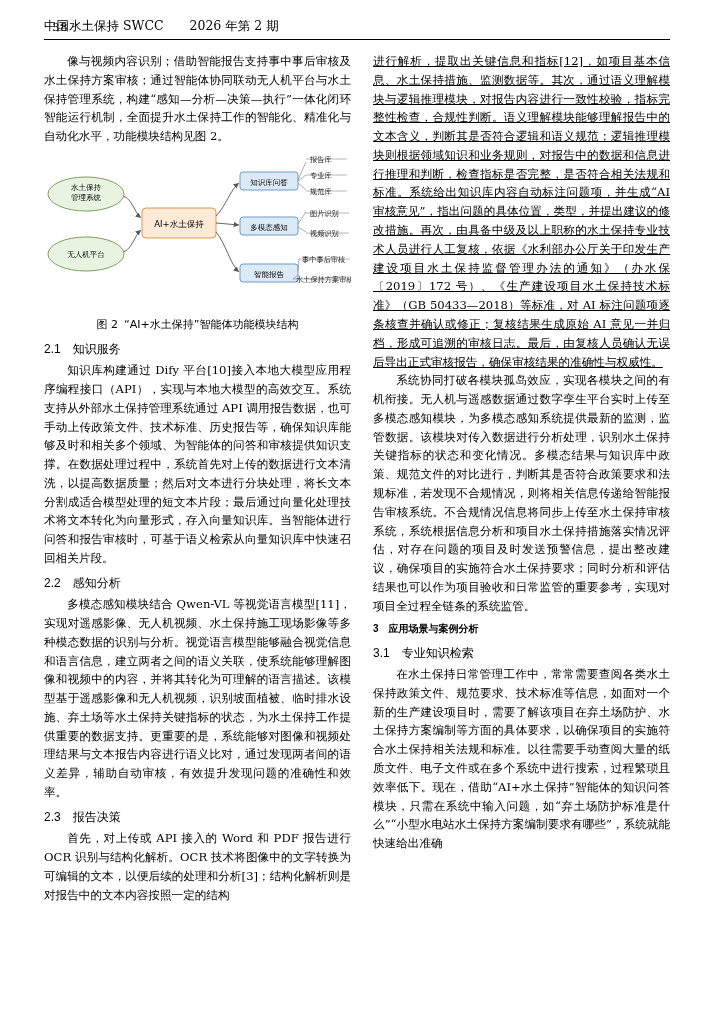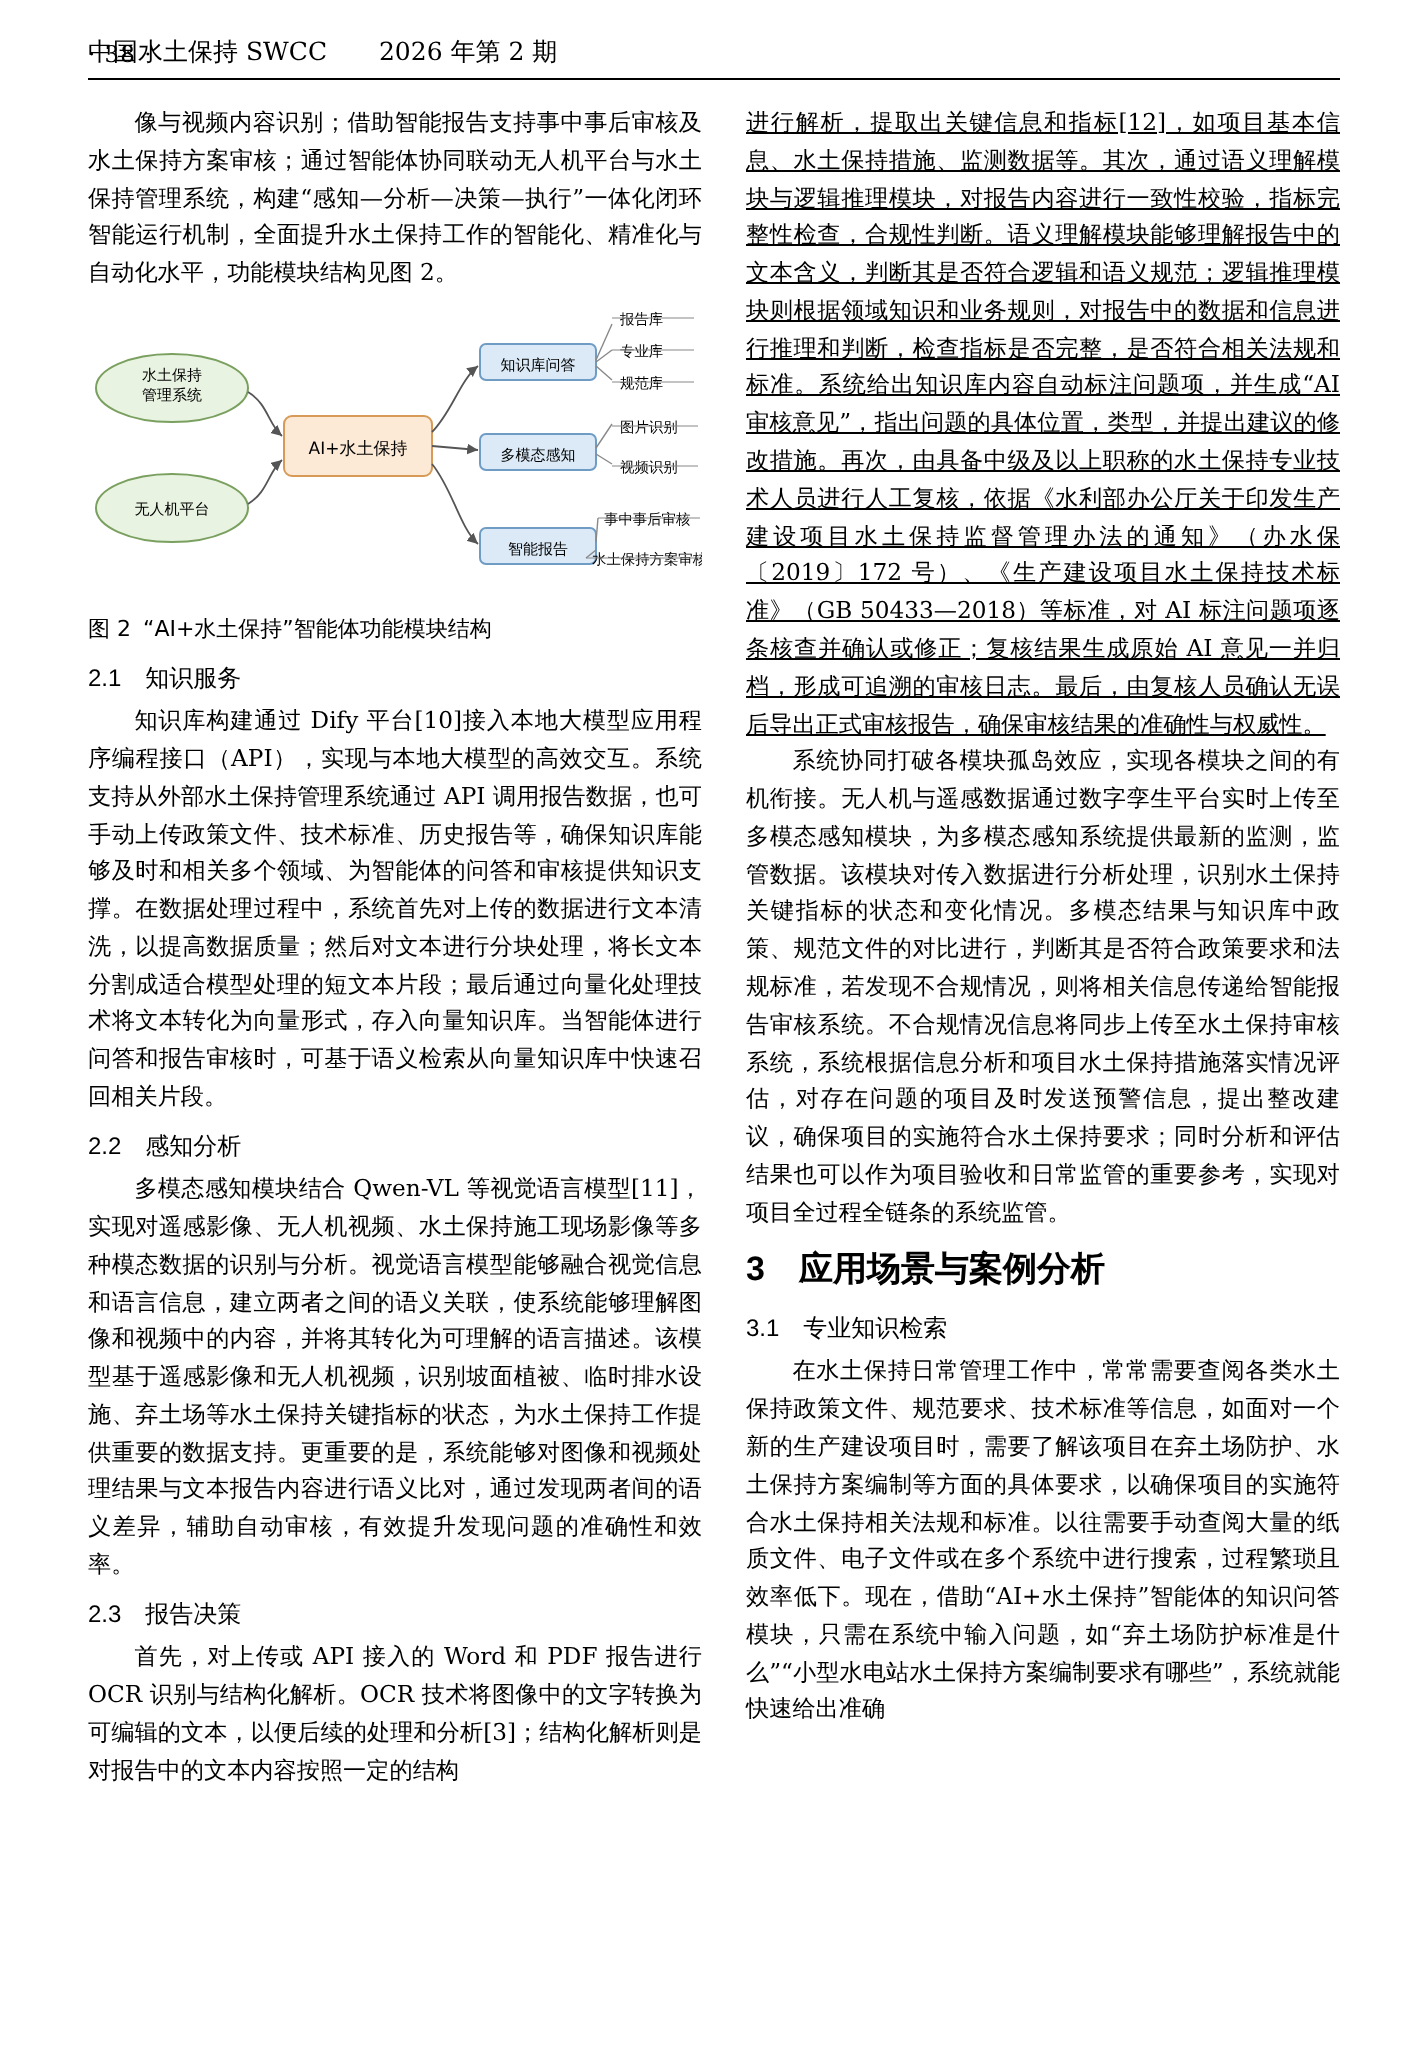--- a/index.html
+++ b/index.html
@@ -34,26 +34,26 @@
 
   p { margin:0; text-indent:2em; }
   p.noind { text-indent:0;text-decoration:underline; }
 
   h2.sec {
     margin:6px 0 2px 0;
     font-size:12px; font-weight:normal;
     text-indent:0;
     font-family:Liberation Sans, sans-serif;
   }
-  h2.sec.big { font-size:17px; font-weight:bold; }
+  h2.sec.big { font-size:10px; font-weight:bold; }
 
   
   .figure { margin:8px 0 6px 0; }
   .figcap {
-    text-align:left; font-size:11px; margin-top:4px;
+    text-align:center; font-size:11px; margin-top:14px;
     font-family:"DejaVu Sans", sans-serif;
   }
   .figcap .no { margin-right:6px; }
   svg { display:block; }
 </style>
 </head>
 <body>
 
 <div class="page">
 

